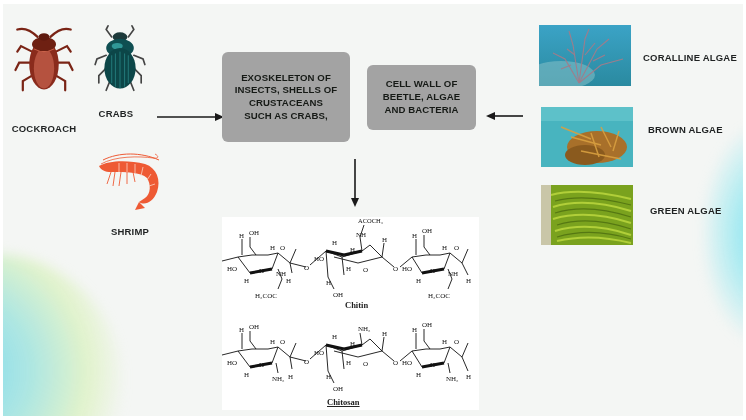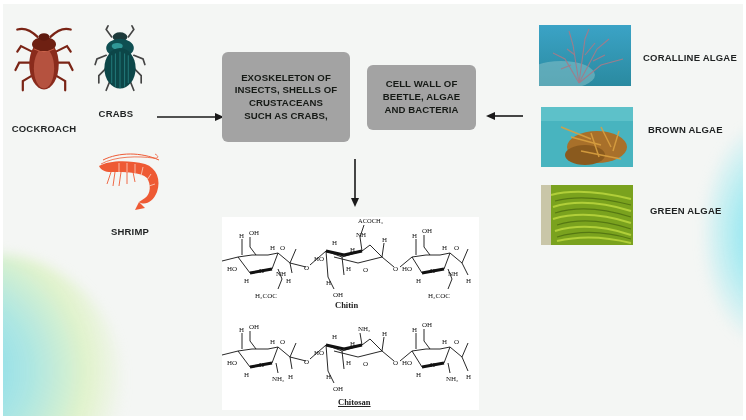--- a/index.html
+++ b/index.html
@@ -41,21 +41,21 @@
 
   .algae-photo { position: absolute; width: 92px; overflow: hidden; }
   .algae-label { position: absolute; }
 
   .mol-panel {
     position: absolute; left: 219px; top: 213px; width: 257px; height: 193px;
     background: #ffffff;
   }
   .mol-name {
     position: absolute; font-family: "Liberation Serif", "DejaVu Serif", serif;
-    font-weight: bold; font-size: 8.5px; color: #222;
+    font-weight: bold; font-size: 8.5px; color: #222; margin-left: 10px;
   }
 </style>
 </head>
 <body>
 
 <div class="canvas">
   <div class="blob-left"></div>
   <div class="blob-right"></div>
 
   <div class="organism" style="left:6px; top:20px; width:70px;">
@@ -368,15 +368,15 @@
           <text x="200" y="12">OH</text>
         <text x="220" y="29">H</text>
           <text x="232" y="29">O</text>
         <text x="180" y="50">HO</text>
           <text x="194" y="62">H</text>
           <text x="208" y="52">H</text>
         <text x="224" y="66">NH₂</text>
           <text x="244" y="64">H</text>
       </g>
     </svg>
-    <div class="mol-name" style="left:116px; top:180px;text-decoration:underline;">Chitosan</div>
+    <div class="mol-name" style="left:95px; top:180px;text-decoration:underline;">Chitosan</div>
   </div>
 </div>
 
 </body></html>

